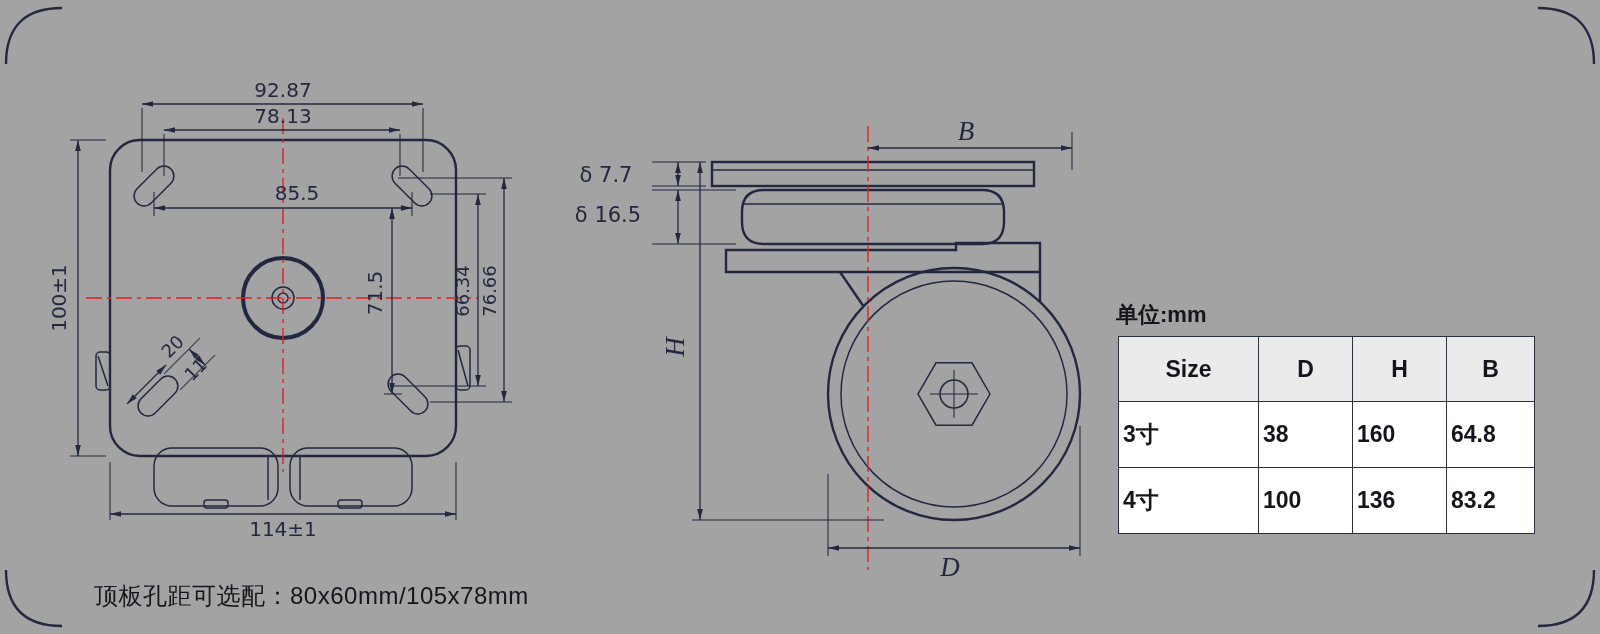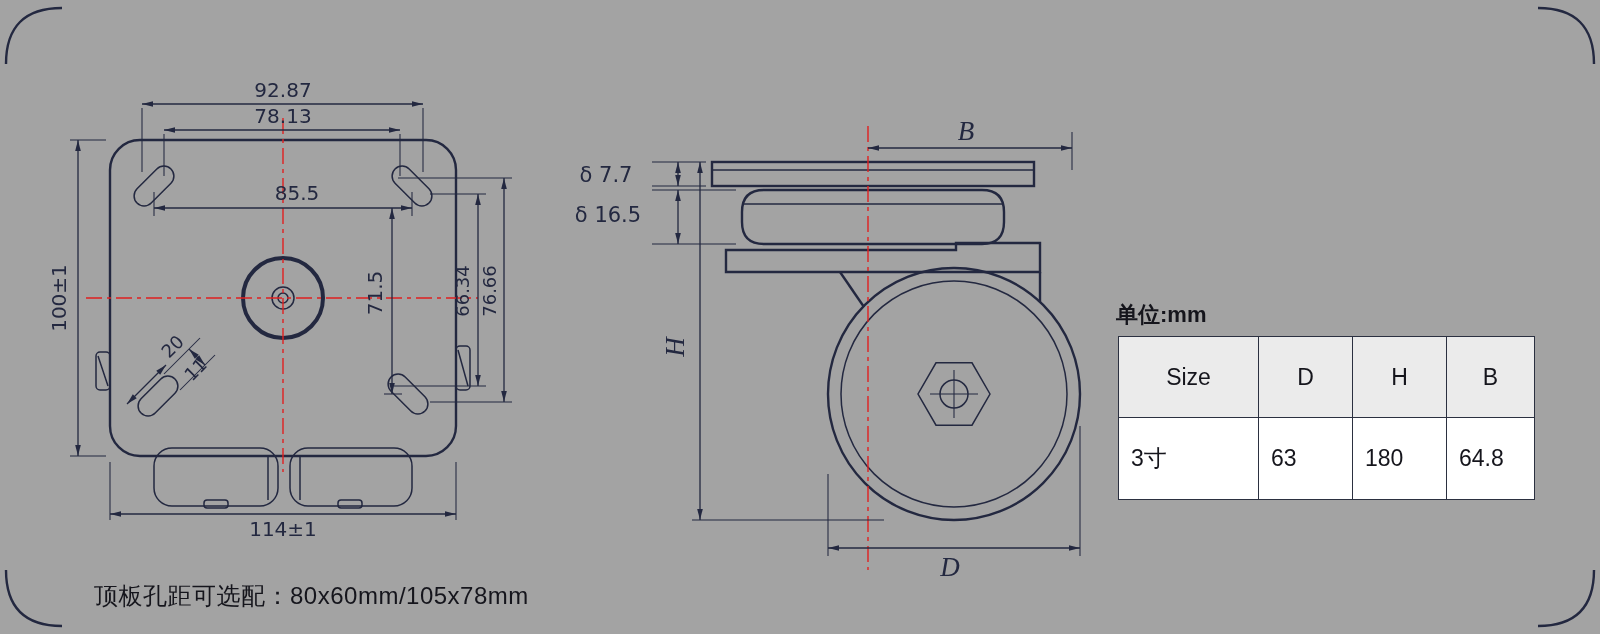--- a/index.html
+++ b/index.html
@@ -22,21 +22,21 @@
   text.letter{fill:#232840;font-size:27px;font-family:"Liberation Serif",serif;font-style:italic;text-anchor:middle;}
 
   
   .unit-label{position:absolute;left:1116px;top:300px;font-size:22px;font-weight:bold;color:#15151c;}
   table.size-table{
     position:absolute;left:1118px;top:336px;border-collapse:collapse;
     font-size:23px;color:#15151c;table-layout:fixed;
   }
   table.size-table td,table.size-table th{
     border:1.7px solid #2b3040;vertical-align:middle;
-    font-weight:normal;padding:12px;
+    font-weight:bold;padding:4px;
   }
   table.size-table th{background:#ebebeb;height:56px;}
   table.size-table td{background:#ffffff;height:57px;}
   .col-size{width:140px;} .col-d{width:94px;} .col-h{width:94px;} .col-b{width:88px;}
 
   .footer-note{position:absolute;left:94px;top:580px;font-size:24px;color:#15151c;letter-spacing:0.5px;}
 </style>
 </head>
 <body>
 
@@ -238,22 +238,28 @@
       <tr>
         <th>Size</th>
         <th>D</th>
         <th>H</th>
         <th>B</th>
       </tr>
     </thead>
     <tbody>
       <tr>
         <td>3寸</td>
-        <td>63</td>
-        <td>180</td>
+        <td>38</td>
+        <td>160</td>
         <td>64.8</td>
+      </tr>
+      <tr>
+        <td>4寸</td>
+        <td>100</td>
+        <td>136</td>
+        <td>83.2</td>
       </tr>
     </tbody>
   </table>
 
   <div class="footer-note">顶板孔距可选配：80x60mm/105x78mm</div>
 
 </div>
 
 </body></html>

